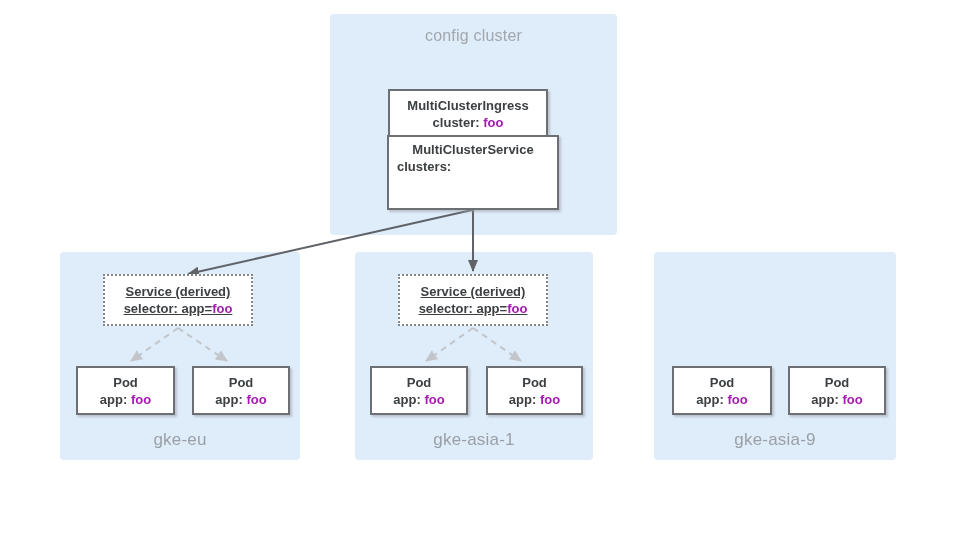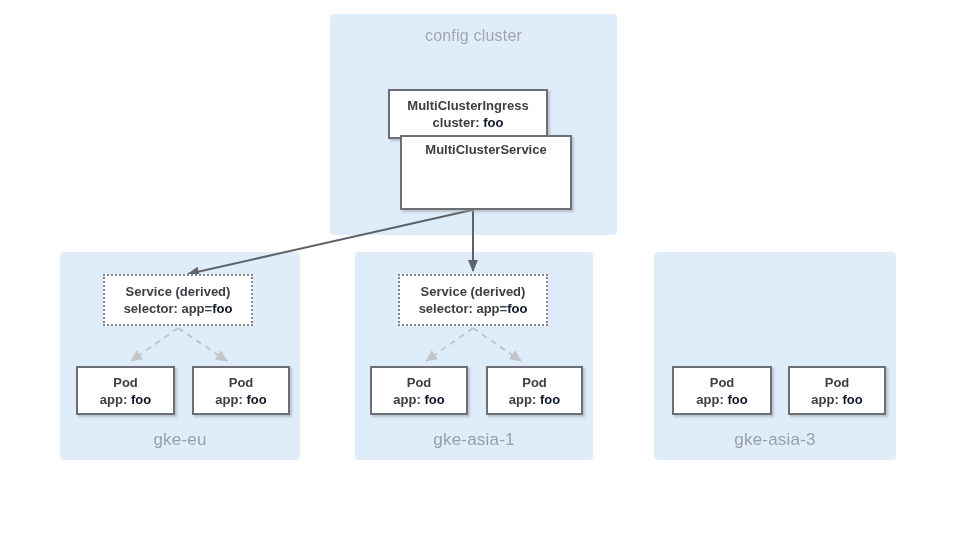--- a/index.html
+++ b/index.html
@@ -41,22 +41,23 @@
     font-weight: 700;
     line-height: 17px;
     display: flex;
     flex-direction: column;
     justify-content: center;
     text-align: center;
   }
   .node.dotted {
     border: 2px dotted #80868B;
     box-shadow: none;
+    text-decoration: underline;
   }
-  .node .blue { color: #0f172a; }
+  .node .blue { color: #a21caf; }
   .mcs { text-align: left; padding: 4px 8px; justify-content: flex-start; }
   .mcs .mcs-title { text-align: center; }
   .mcs .mcs-item { padding-left: 8px; }
   .mcs .bullet { margin-right: 4px; }
   svg.arrows {
     position: absolute;
     left: 0; top: 0;
     pointer-events: none;
   }
 </style>
@@ -88,22 +89,23 @@
     <line x1="473" y1="328" x2="521" y2="361" stroke="#C2C6CA" stroke-width="2" stroke-dasharray="6 5" marker-end="url(#headLight)"></line>
   </svg>
 
   <div class="config-label" style="left:330px; top:27px; width:287px;">config cluster</div>
 
   <div class="node" style="left:388px; top:57px; width:160px; height:50px;margin-top:32px;">
     <div>MultiClusterIngress</div>
     <div><span>cluster:</span> <span class="blue">foo</span></div>
   </div>
 
-  <div class="node mcs" style="left:400px; top:135px; width:172px; height:75px;">
+  <div class="node mcs" style="left:387px; top:135px; width:172px; height:75px;">
     <div class="mcs-title">MultiClusterService</div>
+    <div>clusters:</div>
   </div>
 
   <div class="node dotted" style="left:103px; top:274px; width:150px; height:52px;">
     <div>Service (derived)</div>
     <div><span>selector: app=</span><span class="blue">foo</span></div>
   </div>
   <div class="node" style="left:76px; top:366px; width:99px; height:49px;">
     <div>Pod</div>
     <div><span>app:</span> <span class="blue">foo</span></div>
   </div>
@@ -128,15 +130,15 @@
   <div class="cluster-label" style="left:355px; top:430px; width:238px;">gke-asia-1</div>
 
   <div class="node" style="left:672px; top:366px; width:100px; height:49px;">
     <div>Pod</div>
     <div><span>app:</span> <span class="blue">foo</span></div>
   </div>
   <div class="node" style="left:788px; top:366px; width:98px; height:49px;">
     <div>Pod</div>
     <div><span>app:</span> <span class="blue">foo</span></div>
   </div>
-  <div class="cluster-label" style="left:654px; top:430px; width:242px;">gke-asia-3</div>
+  <div class="cluster-label" style="left:654px; top:430px; width:242px;">gke-asia-9</div>
 
 </div>
 
 </body></html>

